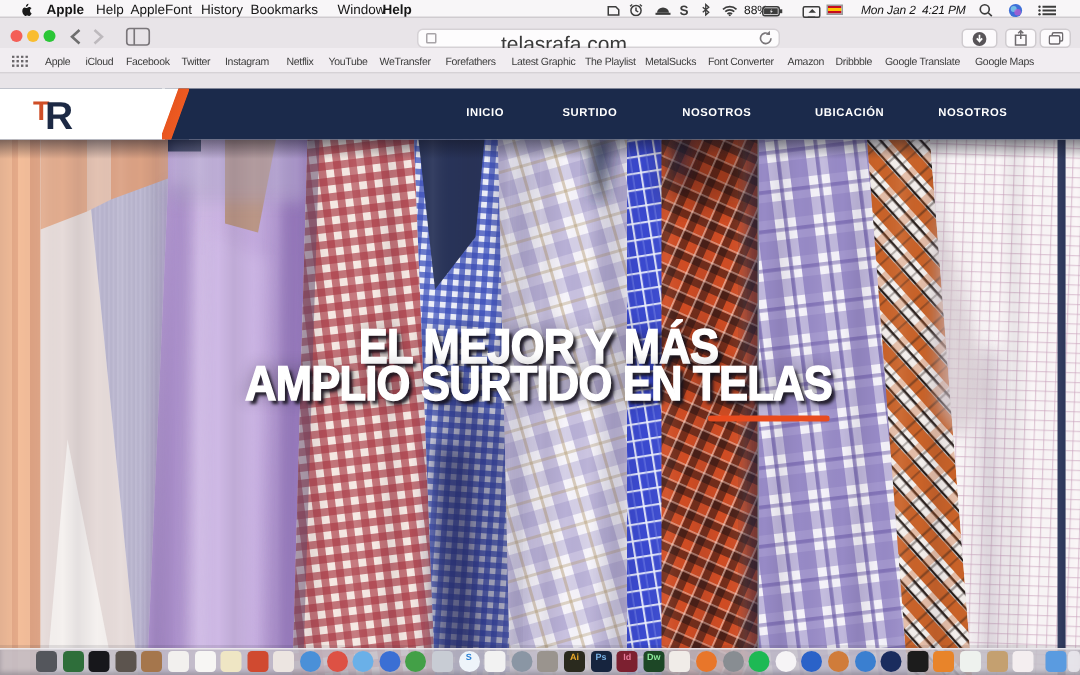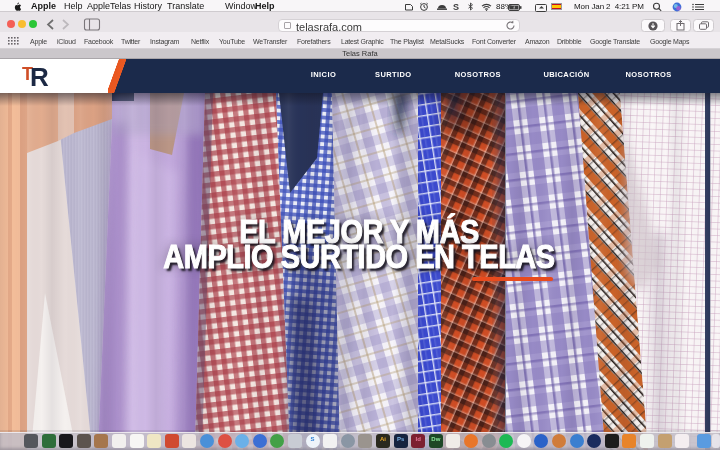--- a/index.html
+++ b/index.html
@@ -8,22 +8,22 @@
 .abs { position:absolute; }
 
 
 #menubar { position:absolute; left:0; top:0; width:720px; height:11.5px;
   background:#f8f6f8; border-bottom:1px solid #cfcbcf; }
 .mi { position:absolute; top:1px; font-size:9px; color:#161616; }
 .b { font-weight:bold; }
 .tl { position:absolute; top:20px; width:8px; height:8px; border-radius:50%; }
 #urlfield { position:absolute; left:278px; top:18.5px; width:242px; height:13px;
   background:#fdfcfd; border:1px solid #d5d1d5; border-radius:4px; }
-#urltext { position:absolute; left:296px; top:20.5px; width:120px; text-align:left;
-  font-size:11px; color:#3a3a3a; }
+#urltext { position:absolute; left:316px; top:20.5px; width:120px; text-align:center;
+  font-size:14px; color:#3a3a3a; }
 .tbtn { position:absolute; top:18.5px; height:13.5px; background:#fcfafc; border:1px solid #cfcbcf; border-radius:3.5px; }
 
 
 #bmbar { position:absolute; left:0; top:32px; width:720px; height:17px;
   background:#f1edf1; border-bottom:1px solid #d6d2d6; }
 .bm { position:absolute; top:37.5px; font-size:7px; letter-spacing:-0.03em; color:#3d3d3d; white-space:nowrap; }
 
 
 #tabbar { position:absolute; left:0; top:49px; width:720px; height:9.5px;
   background:#cbc7cb; border-bottom:1px solid #aaa6aa; font-size:7.5px; color:#333;
@@ -220,27 +220,27 @@
   <span class="nv" style="left:543.4px;">UBICACIÓN</span>
   <span class="nv" style="left:625.5px;">NOSOTROS</span>
 
   <div id="menubar"></div>
   <svg class="abs" style="left:13px; top:2px;" width="9" height="9" viewBox="0 0 9 9">
       <path d="M4.7 1.2c.3-.4.8-.7 1.3-.7 0 .5-.2 1-.5 1.3-.3.4-.8.7-1.3.6 0-.5.2-1 .5-1.2zM6.4 2.6c.7 0 1.3.4 1.6.9-.6.4-1 .9-1 1.7 0 .8.5 1.4 1.1 1.7-.3.8-.9 1.8-1.6 1.8-.5 0-.7-.3-1.3-.3-.6 0-.8.3-1.3.3-.7 0-1.6-1.3-1.9-2.3C1.6 5.2 2 3.4 3.2 3c.5-.1 1 .3 1.4.3.4 0 .9-.4 1.8-.7z" fill="#1a1a1a"></path>
     </svg>
   <span class="mi b" style="left:31px;">Apple</span>
   <span class="mi" style="left:64px;">Help</span>
   <span class="mi" style="left:87px;">Apple</span>
-  <span class="mi" style="left:110px;">Telas</span>
+  <span class="mi" style="left:110px;">Font</span>
   <span class="mi" style="left:134px;">History</span>
-  <span class="mi" style="left:167px;">Translate</span>
+  <span class="mi" style="left:167px;">Bookmarks</span>
   <span class="mi" style="left:225px;">Window</span>
   <span class="mi" style="left:255px;font-weight:bold;">Help</span>
   <span class="mi" style="left:496px; font-size:8px; top:2px;">88%</span>
-  <span class="mi" style="left:574px; font-size:8px; top:2px; letter-spacing:-0.1px;">Mon Jan 2&nbsp; 4:21 PM</span>
+  <span class="mi" style="left:574px; font-size:8px; top:2px; letter-spacing:-0.1px;font-style:italic;">Mon Jan 2&nbsp; 4:21 PM</span>
 
   <div class="tl" style="left:7px; background:#f45f57;"></div>
   <div class="tl" style="left:18px; background:#f9bd30;"></div>
   <div class="tl" style="left:29px; background:#2bc637;"></div>
   <div id="urlfield"></div>
   <div id="urltext">telasrafa.com</div>
   <div class="abs" style="left:284px; top:21.5px; width:7px; height:7.5px; border:1px solid #a8a4a8; border-radius:1px;"></div>
 
   <div id="bmbar"></div>
   <span class="bm" style="left:30px;">Apple</span>
@@ -254,21 +254,20 @@
   <span class="bm" style="left:297px;">Forefathers</span>
   <span class="bm" style="left:341px;">Latest Graphic</span>
   <span class="bm" style="left:390px;">The Playlist</span>
   <span class="bm" style="left:430px;">MetalSucks</span>
   <span class="bm" style="left:472px;">Font Converter</span>
   <span class="bm" style="left:525px;">Amazon</span>
   <span class="bm" style="left:557px;">Dribbble</span>
   <span class="bm" style="left:590px;">Google Translate</span>
   <span class="bm" style="left:650px;">Google Maps</span>
 
-  <div id="tabbar">Telas Rafa</div>
 
   <svg class="abs" style="left:404px; top:2px;" width="160" height="9" viewBox="0 0 160 9" fill="none" stroke="#3c3c3c" stroke-width="1">
     <path d="M1.5 2.5 L6.5 2.5 L8.5 4.5 L8.5 8 L1.5 8 Z"></path>
     <circle cx="20" cy="5" r="3.4"></circle>
       <path d="M20 3 L20 5 L21.5 6"></path>
       <path d="M17.5 1 L16 2.2 M22.5 1 L24 2.2" stroke-width="0.8"></path>
     <path d="M34 6.5 a4 3.5 0 0 1 8 0 Z" fill="#3c3c3c" stroke="none"></path>
       <rect x="33" y="6.5" width="10" height="1.4" fill="#3c3c3c" stroke="none"></rect>
     <text x="49" y="8" font-size="9" font-weight="bold" fill="#3c3c3c" stroke="none" font-family="Liberation Sans">S</text>
     <path d="M64.5 2.8 L68.5 6.2 L66.5 8 L66.5 1 L68.5 2.8 L64.5 6.2" stroke-width="0.9"></path>

